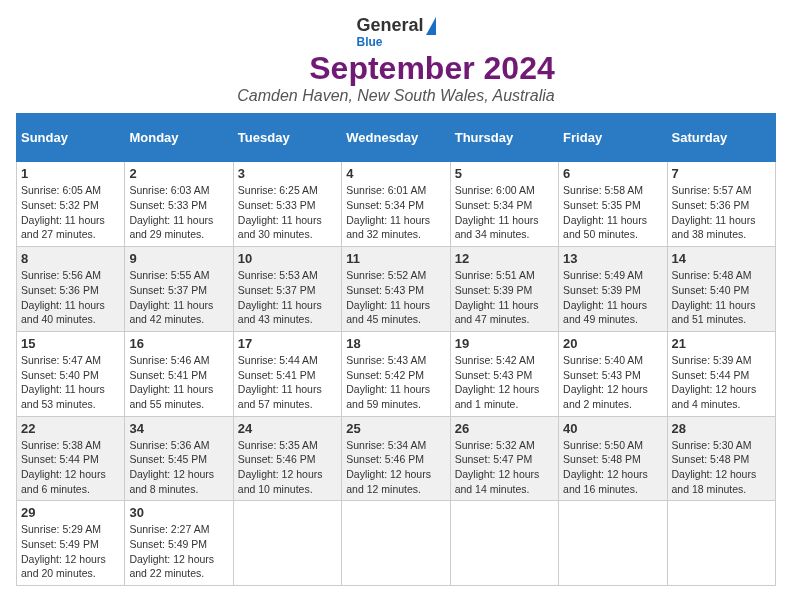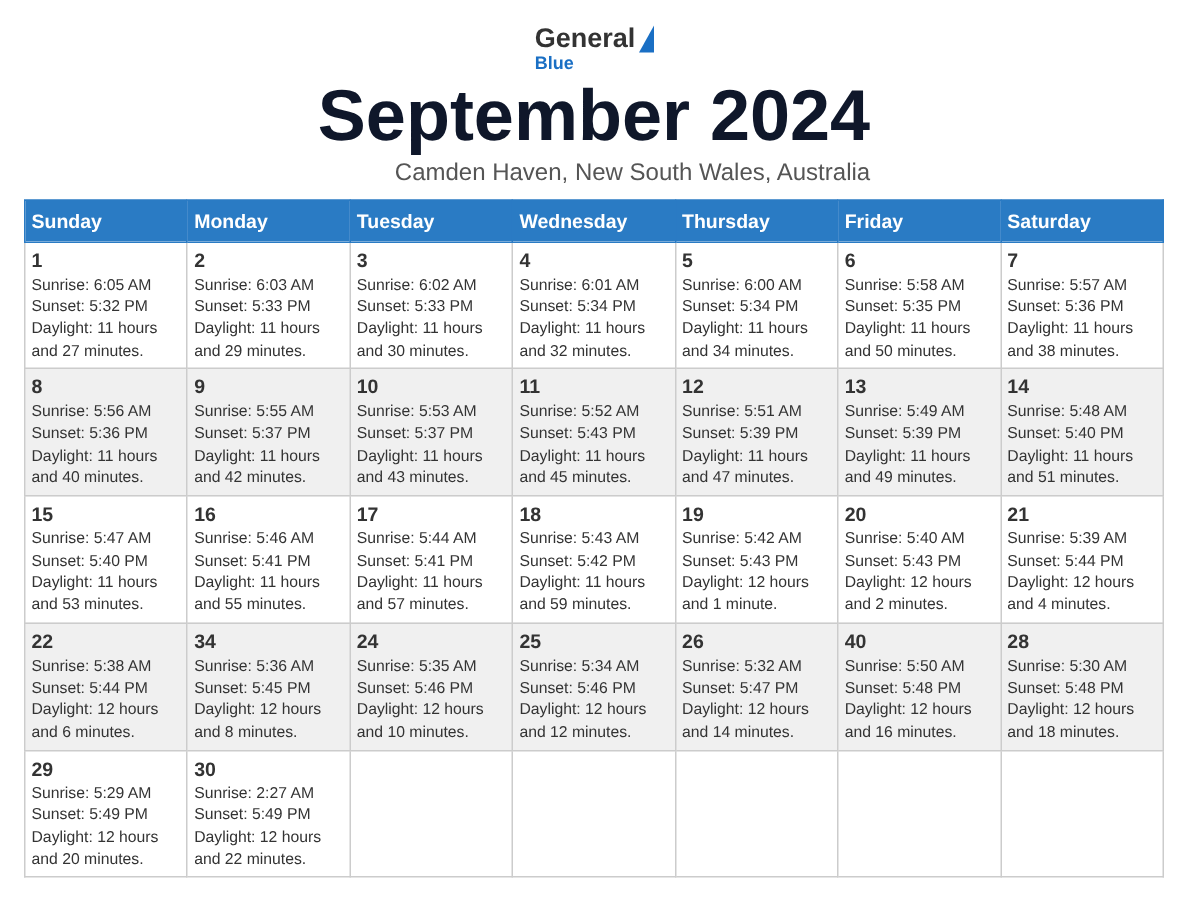--- a/index.html
+++ b/index.html
@@ -44,39 +44,40 @@
       vertical-align: middle;
     }
     .logo-row {
       display: flex;
       align-items: center;
     }
     .title-area {
       text-align: right;
     }
     .month-title {
-      font-size: 48px;
-      font-weight: bold;
-      color: #0f172a;
+      font-size: 32px;
+      font-weight: bold;
+      color: #701a75;
       line-height: 1.2;
     }
     .location-title {
       font-size: 16px;
       color: #555;
       font-weight: normal;
+      font-style: italic;
     }
     table {
       width: 100%;
       border-collapse: collapse;
       font-size: 11px;
     }
     thead tr th {
       background-color: #2a7bc4;
       color: #fff;
-      padding: 6px 4px;
+      padding: 16px 4px;
       text-align: left;
       font-size: 13px;
       font-weight: bold;
       border: 1px solid #2a7bc4;
     }
     tbody tr td {
       vertical-align: top;
       padding: 4px 4px;
       border: 1px solid #ccc;
       width: 107px;
@@ -140,21 +141,21 @@
         <span class="day-detail">Daylight: 11 hours and 27 minutes.</span>
       </td>
         <td>
         <span class="day-num">2</span>
         <span class="day-detail">Sunrise: 6:03 AM</span><br>
         <span class="day-detail">Sunset: 5:33 PM</span><br>
         <span class="day-detail">Daylight: 11 hours and 29 minutes.</span>
       </td>
         <td>
         <span class="day-num">3</span>
-        <span class="day-detail">Sunrise: 6:02 AM</span><br>
+        <span class="day-detail">Sunrise: 6:25 AM</span><br>
         <span class="day-detail">Sunset: 5:33 PM</span><br>
         <span class="day-detail">Daylight: 11 hours and 30 minutes.</span>
       </td>
         <td>
         <span class="day-num">4</span>
         <span class="day-detail">Sunrise: 6:01 AM</span><br>
         <span class="day-detail">Sunset: 5:34 PM</span><br>
         <span class="day-detail">Daylight: 11 hours and 32 minutes.</span>
       </td>
         <td>

